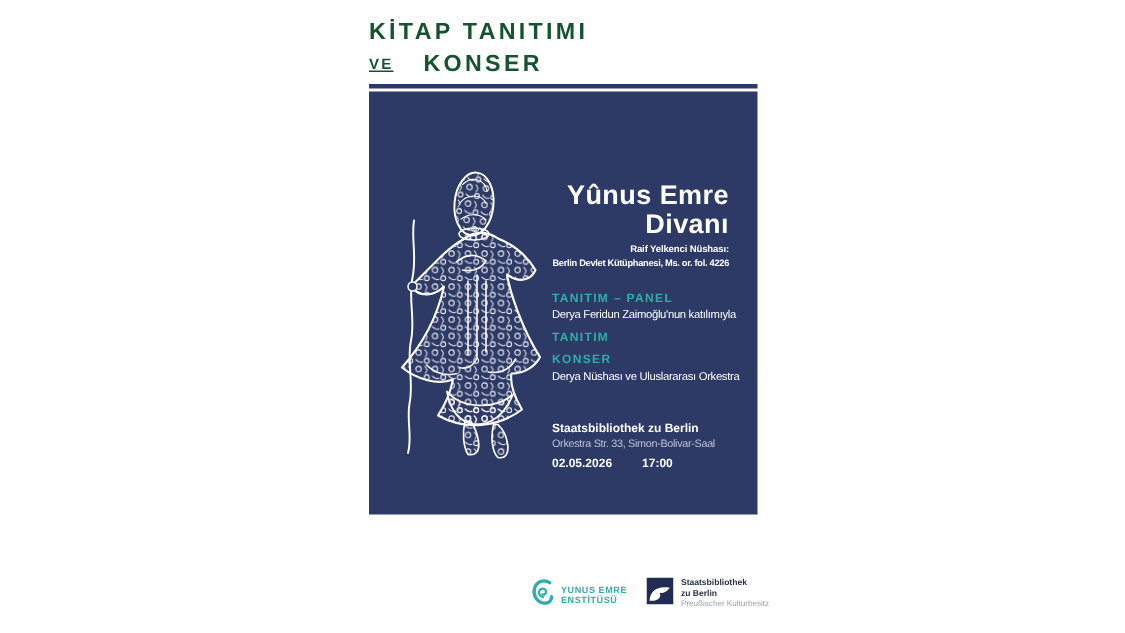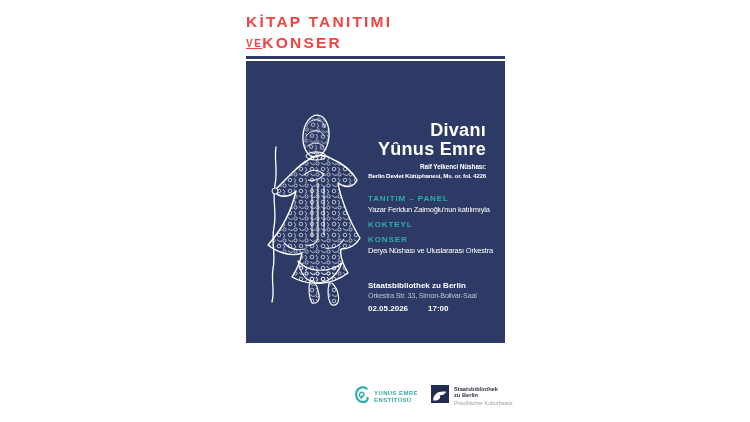--- a/index.html
+++ b/index.html
@@ -1,24 +1,24 @@
 <!DOCTYPE html>
 <html><head>
 <meta charset="utf-8">
 <style>
   * { margin:0; padding:0; box-sizing:border-box; }
   html,body { width:750px; height:422px; background:#ffffff; overflow:hidden;
               font-family:"Liberation Sans", sans-serif; }
   .page { position:relative; width:750px; height:422px; background:#ffffff; }
 
   
-  .title-block { position:absolute; left:246px; top:11px; color:#ef4444; }
+  .title-block { position:absolute; left:246px; top:11px; color:#14532d; }
   .title-line1 { font-size:15.5px; font-weight:bold; letter-spacing:2.2px; line-height:22px; white-space:nowrap; }
   .title-line2 { font-size:15.5px; font-weight:bold; letter-spacing:2.2px; line-height:20px; white-space:nowrap; }
-  .title-ve    { font-size:10px; font-weight:bold; letter-spacing:1.5px; margin-right:0; vertical-align:1px;text-decoration:underline; }
+  .title-ve    { font-size:10px; font-weight:bold; letter-spacing:1.5px; margin-right:20px; vertical-align:1px;text-decoration:underline; }
   .rule { position:absolute; left:246px; top:56px; width:259px; height:2.5px; background:#2e3a66; }
 
   
   .poster { position:absolute; left:246px; top:61px; width:259px; height:282px;
             background:#2e3a66; overflow:hidden; }
 
   .figure-wrap { position:absolute; left:8px; top:50px; width:122px; height:205px; }
 
   .heading-block { position:absolute; right:19px; top:60px; text-align:right; color:#ffffff; }
   .heading-line { font-size:18px; font-weight:bold; line-height:19px; letter-spacing:0.3px; white-space:nowrap; }
@@ -100,33 +100,33 @@
         </g>
 
         <path d="M44,150 C54,162 76,162 88,152 C82,166 74,172 62,172 C52,170 46,162 44,150 Z" fill="url(#cal)" stroke="#ffffff" stroke-width="1.2" stroke-linejoin="round"></path>
 
         <path d="M56,170 C54,178 55,187 58,192 C63,193 66,190 65,183 C64,177 62,173 60,170 Z" fill="url(#cal)" stroke="#ffffff" stroke-width="1.1"></path>
         <path d="M75,172 C73,181 74,190 78,194 C83,195 86,191 84,183 C83,177 80,174 78,172 Z" fill="url(#cal)" stroke="#ffffff" stroke-width="1.1"></path>
       </svg>
     </div>
 
     <div class="heading-block">
+      <div class="heading-line">Yûnus Emre</div>
       <div class="heading-line">Divanı</div>
-      <div class="heading-line">Yûnus Emre</div>
       <div class="manuscript-1">Raif Yelkenci Nüshası:</div>
       <div class="manuscript-2">Berlin Devlet Kütüphanesi, Ms. or. fol. 4226</div>
     </div>
 
     <div class="events-block">
       <div class="event-group">
         <div class="event-label">TANITIM – PANEL</div>
-        <div class="event-detail">Yazar Feridun Zaimoğlu'nun katılımıyla</div>
+        <div class="event-detail">Derya Feridun Zaimoğlu'nun katılımıyla</div>
       </div>
       <div class="event-group">
-        <div class="event-label">KOKTEYL</div>
+        <div class="event-label">TANITIM</div>
       </div>
       <div class="event-group">
         <div class="event-label">KONSER</div>
         <div class="event-detail">Derya Nüshası ve Uluslararası Orkestra</div>
       </div>
     </div>
 
     <div class="venue-block">
       <div class="venue-name">Staatsbibliothek zu Berlin</div>
       <div class="venue-address">Orkestra Str. 33, Simon-Bolivar-Saal</div>

